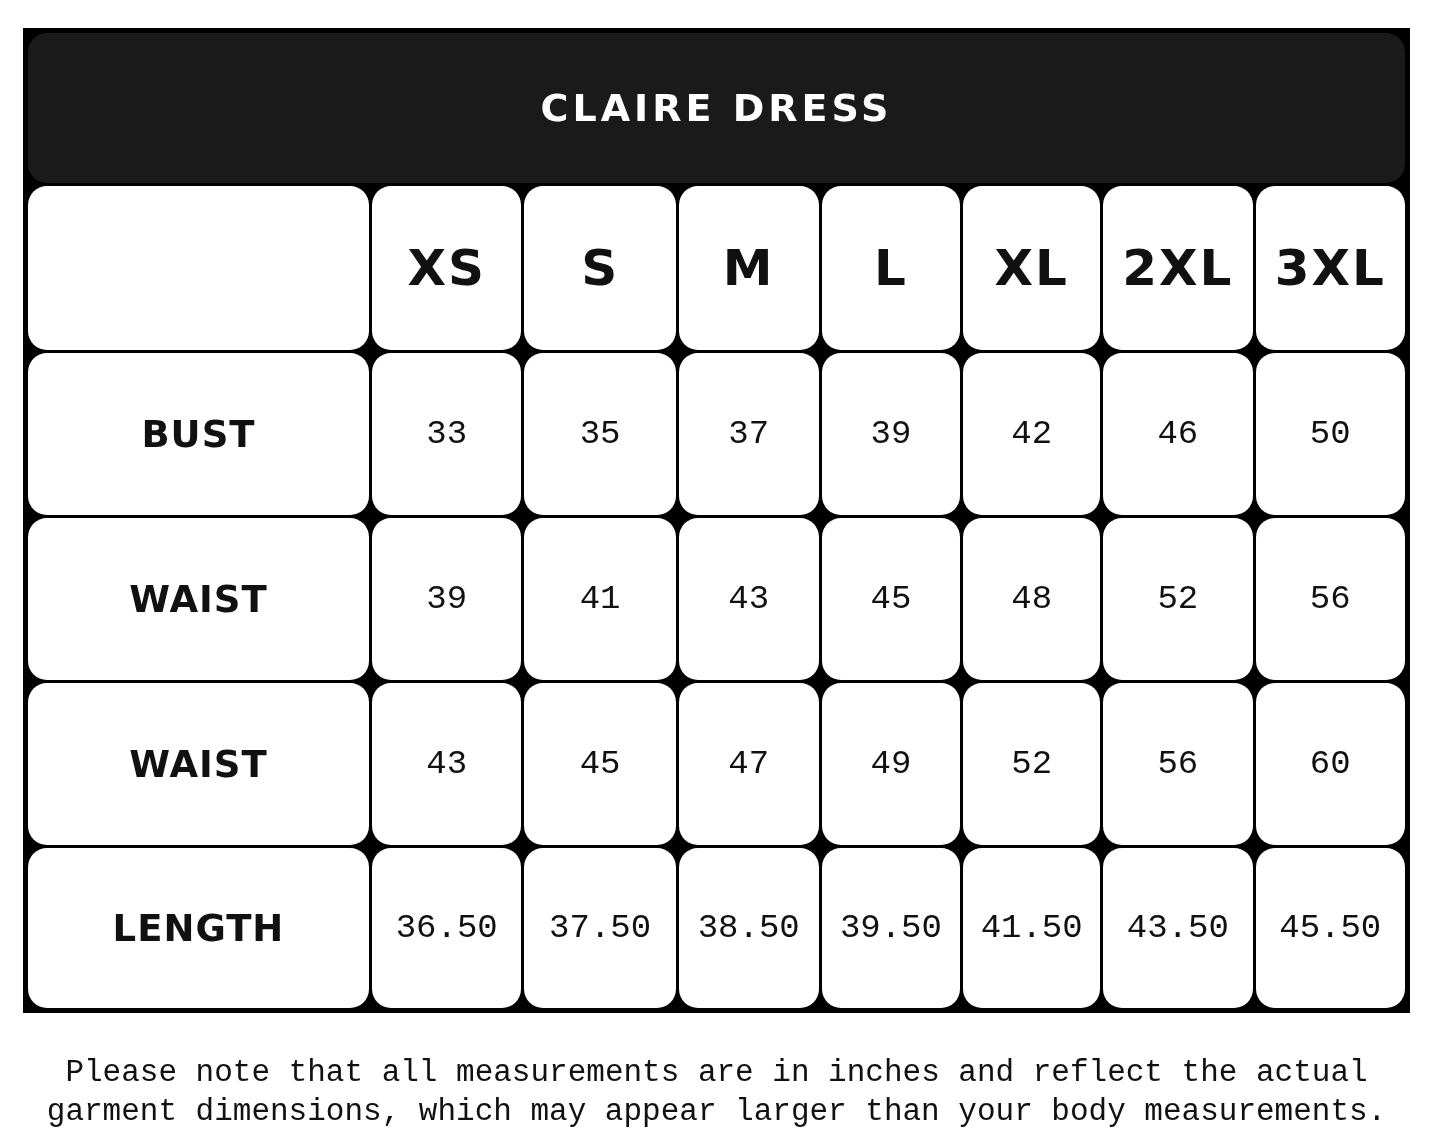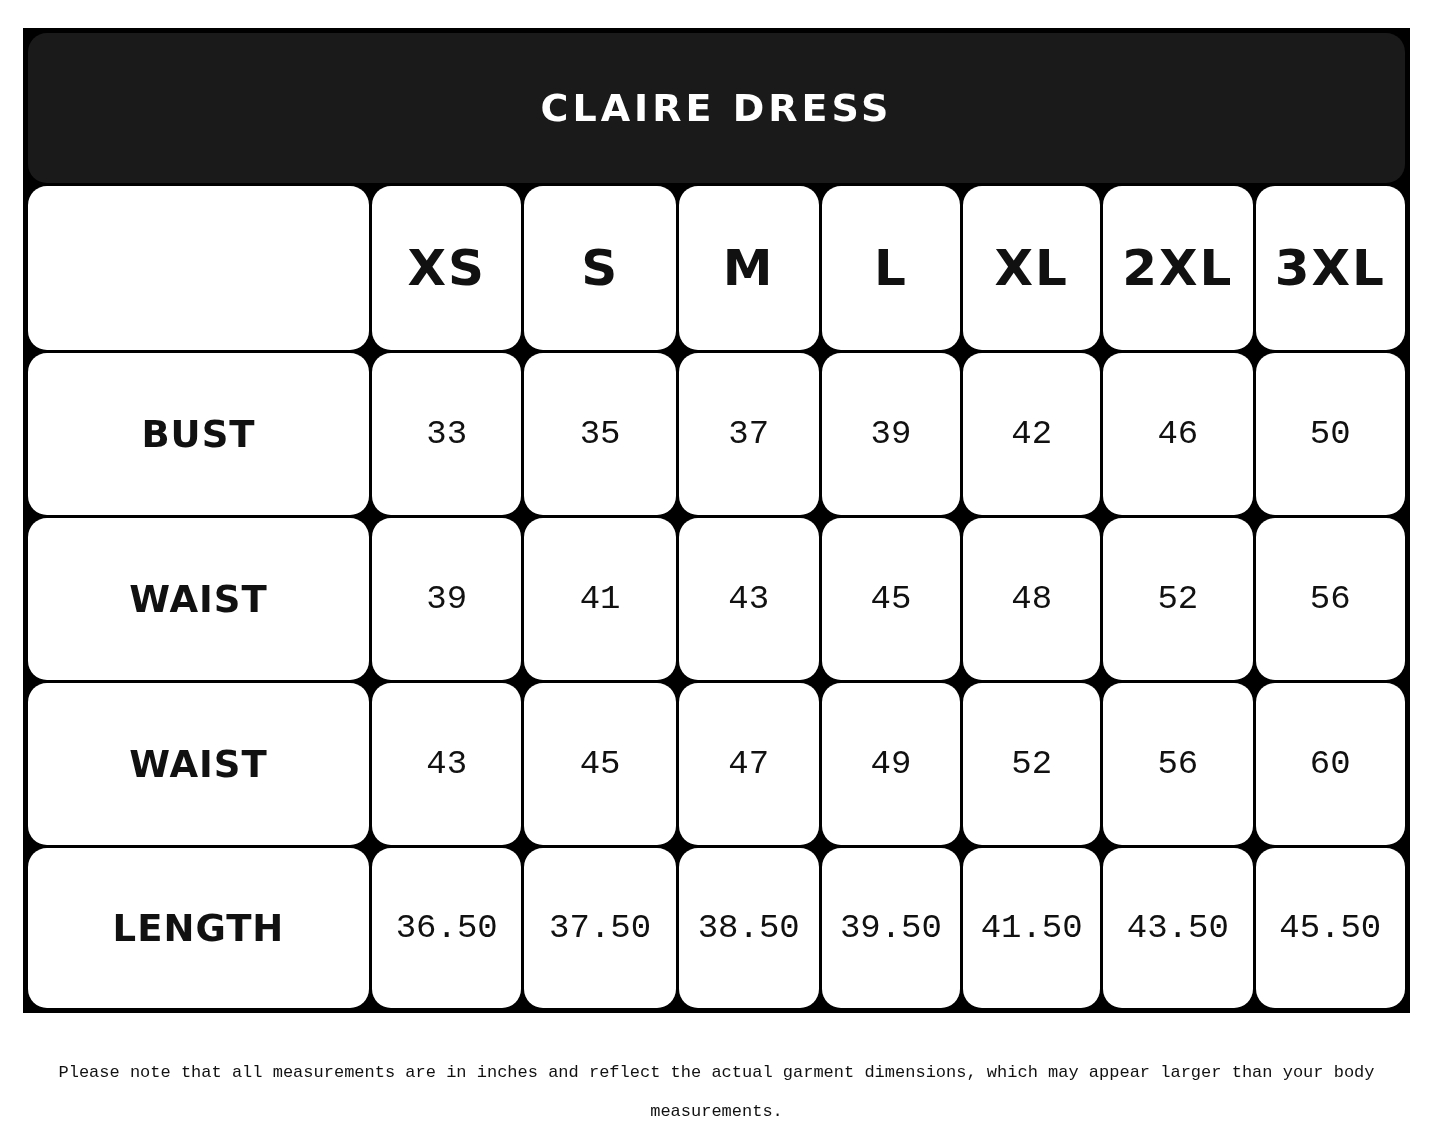--- a/index.html
+++ b/index.html
@@ -62,21 +62,21 @@
   .value {
     font-family: Liberation Mono, monospace;
     font-weight: 500;
     font-size: 34px;
     letter-spacing: 0px;
   }
   .note {
     margin-top: 40px;
     text-align: center;
     font-family: "Liberation Mono", "DejaVu Sans Mono", monospace;
-    font-size: 17px;
+    font-size: 31px;
     line-height: 39px;
     color: #111111;
   }
 </style>
 </head>
 <body>
 
 <div class="page">
   <div class="chart-box">
     <div class="grid">

